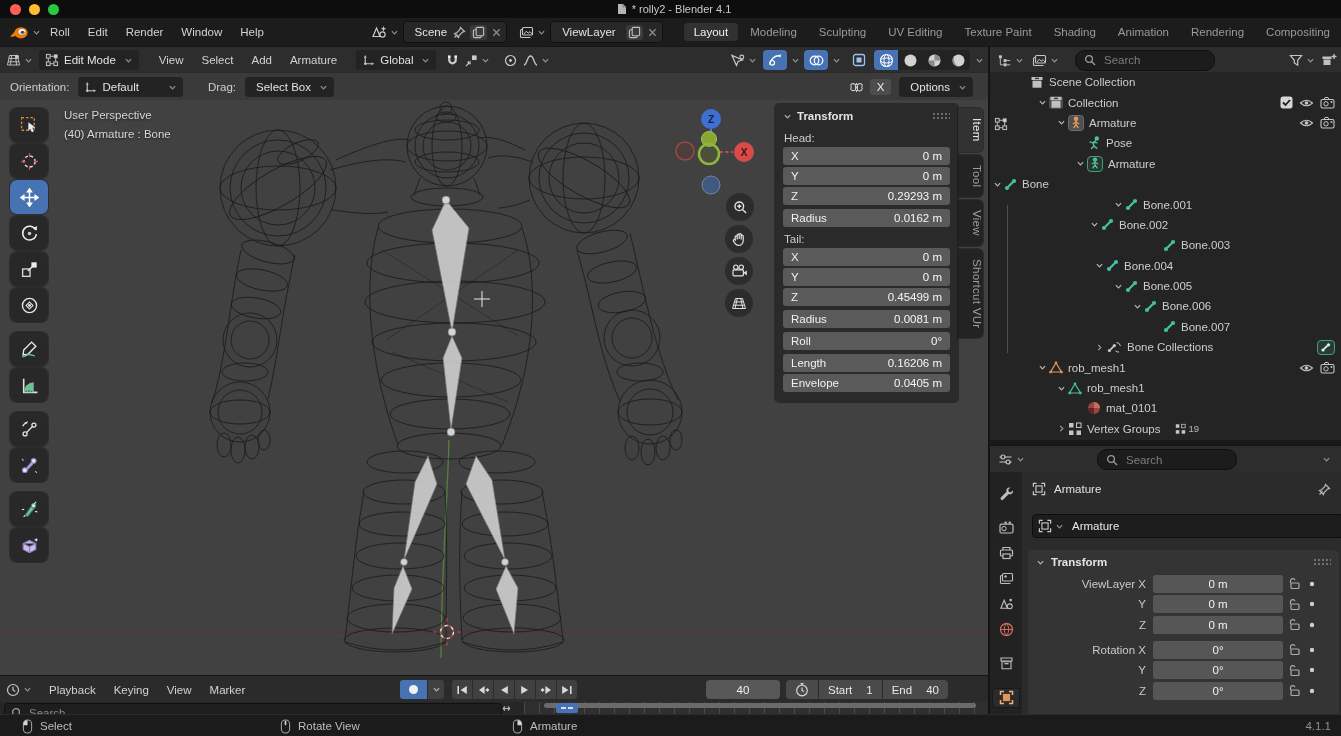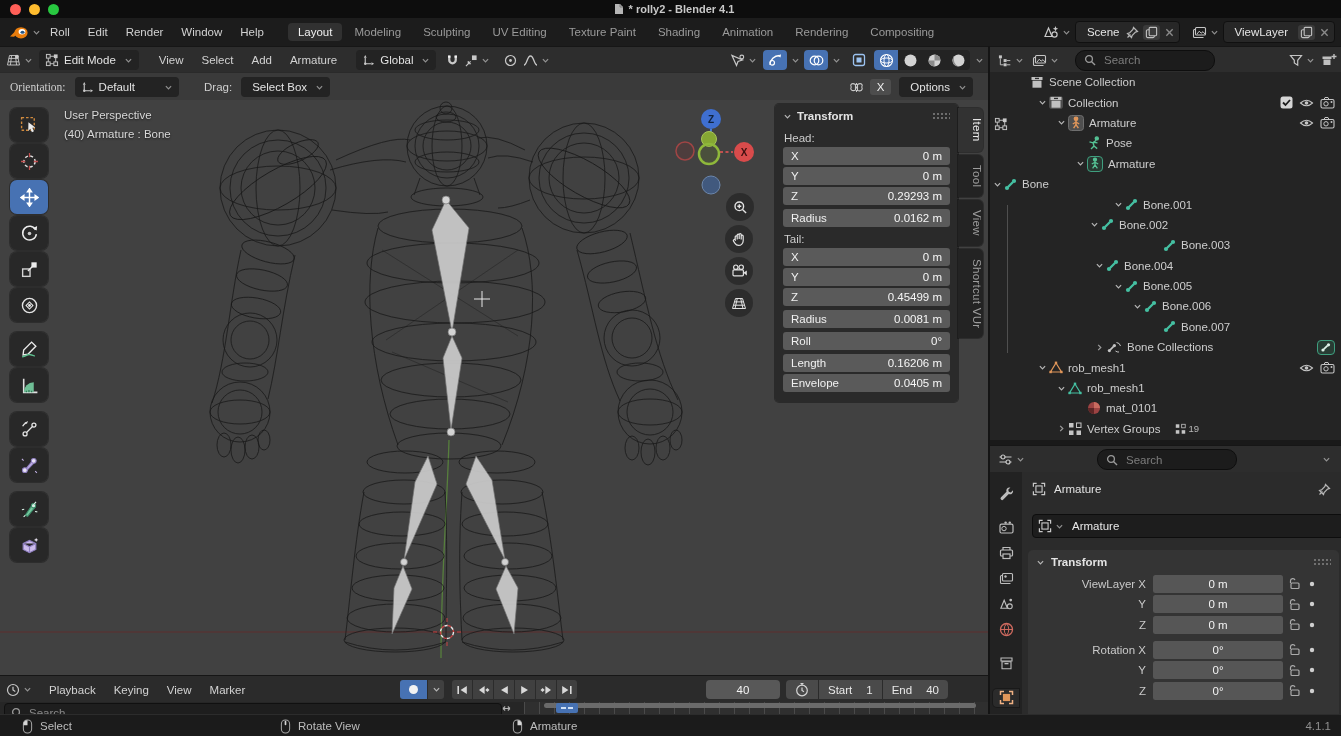--- a/index.html
+++ b/index.html
@@ -6,21 +6,21 @@
   #app{position:relative;width:1341px;height:736px;background:#1d1d1d;overflow:hidden;
        font-family:"Liberation Sans","DejaVu Sans",sans-serif;font-size:11.5px;color:#d6d6d6;
        -webkit-font-smoothing:antialiased;}
   .abs{position:absolute;}
   .fx{display:flex;align-items:center;}
   .icon{display:inline-flex;align-items:center;justify-content:center;line-height:0;}
   .chev{margin-left:3px;opacity:.75;}
   
   #titlebar{left:0;top:0;width:1341px;height:18px;background:#0d0d0d;}
   .light{width:11px;height:11px;border-radius:50%;margin-right:8px;}
-  #title-text{color:#c9c9c9;font-size:11px;font-weight:bold;margin-left:5px;}
+  #title-text{color:#c9c9c9;font-size:11px;font-weight:normal;margin-left:5px;}
   
   #topbar{left:0;top:18px;width:1341px;height:28px;background:#1c1c1c;}
   .menu-item{padding:0 9px;color:#d2d2d2;cursor:default;}
   .ws-tab{padding:3px 10px;margin:0 1px;color:#9a9a9a;border-radius:4px;white-space:nowrap;}
   .ws-tab.active{background:#313131;color:#f0f0f0;}
   .tb-field{height:20px;background:#272727;border:1px solid #101010;border-radius:4px;padding:0 5px;display:flex;align-items:center;}
   .tb-field .fval{margin:0 6px;color:#e4e4e4;}
   .mini-btn{background:#3a3a3a;border-radius:3px;padding:1px 2px;margin-left:4px;display:inline-flex;}
   
   .ed-header{background:#2d2d2d;border-top:1px solid #161616;}
@@ -149,101 +149,101 @@
           <path d="M2 2.5 L5 5.5 L8 2.5" fill="none" stroke="#b5b5b5" stroke-width="1.4"></path>
         </svg>
       </span>
     <div id="tb-menus" class="fx">
         <span class="menu-item">Roll</span>
         <span class="menu-item">Edit</span>
         <span class="menu-item">Render</span>
         <span class="menu-item">Window</span>
         <span class="menu-item">Help</span>
       </div>
+    <div class="fx" style="margin-left:auto;margin-right:6px;gap:4px;">
+      <span class="fx">
+        <span class="icon">
+            <svg width="16" height="14" viewBox="0 0 16 14">
+              <path d="M5.5 3L9 11.5H2z" fill="none" stroke="#c9c9c9" stroke-width="1.2"></path>
+              <circle cx="11.5" cy="9.5" r="2.6" fill="none" stroke="#c9c9c9" stroke-width="1.2"></circle>
+              <path d="M12.5 1l.8 1.9 1.9.8-1.9.8-.8 1.9-.8-1.9-1.9-.8 1.9-.8z" fill="#c9c9c9"></path>
+            </svg>
+          </span>
+        <span class="icon chev">
+            <svg width="9" height="7" viewBox="0 0 10 8">
+              <path d="M2 2.5 L5 5.5 L8 2.5" fill="none" stroke="#b5b5b5" stroke-width="1.4"></path>
+            </svg>
+          </span>
+      </span>
+      <div class="tb-field">
+        <span class="fval">Scene</span>
+        <span class="icon">
+            <svg width="13" height="13" viewBox="0 0 13 13">
+              <g fill="none" stroke="#b5b5b5" stroke-width="1.2">
+                <path d="M7.5 1.5l4 4-2 .6-3.4 3.4-.6 2-4-4 2-.6 3.4-3.4z"></path>
+                <path d="M4.5 8.5L1.5 11.5"></path>
+              </g>
+            </svg>
+          </span>
+        <span class="mini-btn">
+            <span class="icon">
+              <svg width="13" height="13" viewBox="0 0 14 14">
+                <rect x="4.5" y="1.5" width="8" height="9" rx="1" fill="none" stroke="#c0c0c0" stroke-width="1.2"></rect>
+                <path d="M4.5 4H3a1.5 1.5 0 0 0-1.5 1.5v5.5A1.5 1.5 0 0 0 3 12.5h5.5A1.5 1.5 0 0 0 10 11v-0.5" fill="none" stroke="#c0c0c0" stroke-width="1.2"></path>
+              </svg>
+            </span>
+          </span>
+        <span class="icon" style="margin-left:5px;">
+            <svg width="9" height="9" viewBox="0 0 10 10">
+              <path d="M1.5 1.5l7 7M8.5 1.5l-7 7" stroke="#8a8a8a" stroke-width="1.5"></path>
+            </svg>
+          </span>
+      </div>
+      <span class="fx" style="margin-left:8px;">
+        <span class="icon">
+            <svg width="15" height="13" viewBox="0 0 15 13">
+              <rect x="3.5" y="1.5" width="10" height="7.5" rx="1" fill="none" stroke="#c5c5c5" stroke-width="1.1"></rect>
+              <path d="M3.5 3.5h-1a1 1 0 0 0-1 1v6a1 1 0 0 0 1 1h9" fill="none" stroke="#c5c5c5" stroke-width="1.1"></path>
+              <path d="M5 8l2.3-2.8 1.8 2L11 5.7l2 2.3" fill="none" stroke="#c5c5c5"></path>
+            </svg>
+          </span>
+        <span class="icon chev">
+            <svg width="9" height="7" viewBox="0 0 10 8">
+              <path d="M2 2.5 L5 5.5 L8 2.5" fill="none" stroke="#b5b5b5" stroke-width="1.4"></path>
+            </svg>
+          </span>
+      </span>
+      <div class="tb-field">
+        <span class="fval">ViewLayer</span>
+        <span class="mini-btn">
+            <span class="icon">
+              <svg width="13" height="13" viewBox="0 0 14 14">
+                <rect x="4.5" y="1.5" width="8" height="9" rx="1" fill="none" stroke="#c0c0c0" stroke-width="1.2"></rect>
+                <path d="M4.5 4H3a1.5 1.5 0 0 0-1.5 1.5v5.5A1.5 1.5 0 0 0 3 12.5h5.5A1.5 1.5 0 0 0 10 11v-0.5" fill="none" stroke="#c0c0c0" stroke-width="1.2"></path>
+              </svg>
+            </span>
+          </span>
+        <span class="icon" style="margin-left:5px;">
+            <svg width="9" height="9" viewBox="0 0 10 10">
+              <path d="M1.5 1.5l7 7M8.5 1.5l-7 7" stroke="#8a8a8a" stroke-width="1.5"></path>
+            </svg>
+          </span>
+      </div>
+    </div>
     <div id="tb-tabs" class="fx" style="margin-left:14px;">
         <span class="ws-tab active">Layout</span>
         <span class="ws-tab">Modeling</span>
         <span class="ws-tab">Sculpting</span>
         <span class="ws-tab">UV Editing</span>
         <span class="ws-tab">Texture Paint</span>
         <span class="ws-tab">Shading</span>
         <span class="ws-tab">Animation</span>
         <span class="ws-tab">Rendering</span>
         <span class="ws-tab">Compositing</span>
       </div>
-    <div class="fx" style="margin-left:auto;margin-right:6px;gap:4px;">
-      <span class="fx">
-        <span class="icon">
-            <svg width="16" height="14" viewBox="0 0 16 14">
-              <path d="M5.5 3L9 11.5H2z" fill="none" stroke="#c9c9c9" stroke-width="1.2"></path>
-              <circle cx="11.5" cy="9.5" r="2.6" fill="none" stroke="#c9c9c9" stroke-width="1.2"></circle>
-              <path d="M12.5 1l.8 1.9 1.9.8-1.9.8-.8 1.9-.8-1.9-1.9-.8 1.9-.8z" fill="#c9c9c9"></path>
-            </svg>
-          </span>
-        <span class="icon chev">
-            <svg width="9" height="7" viewBox="0 0 10 8">
-              <path d="M2 2.5 L5 5.5 L8 2.5" fill="none" stroke="#b5b5b5" stroke-width="1.4"></path>
-            </svg>
-          </span>
-      </span>
-      <div class="tb-field">
-        <span class="fval">Scene</span>
-        <span class="icon">
-            <svg width="13" height="13" viewBox="0 0 13 13">
-              <g fill="none" stroke="#b5b5b5" stroke-width="1.2">
-                <path d="M7.5 1.5l4 4-2 .6-3.4 3.4-.6 2-4-4 2-.6 3.4-3.4z"></path>
-                <path d="M4.5 8.5L1.5 11.5"></path>
-              </g>
-            </svg>
-          </span>
-        <span class="mini-btn">
-            <span class="icon">
-              <svg width="13" height="13" viewBox="0 0 14 14">
-                <rect x="4.5" y="1.5" width="8" height="9" rx="1" fill="none" stroke="#c0c0c0" stroke-width="1.2"></rect>
-                <path d="M4.5 4H3a1.5 1.5 0 0 0-1.5 1.5v5.5A1.5 1.5 0 0 0 3 12.5h5.5A1.5 1.5 0 0 0 10 11v-0.5" fill="none" stroke="#c0c0c0" stroke-width="1.2"></path>
-              </svg>
-            </span>
-          </span>
-        <span class="icon" style="margin-left:5px;">
-            <svg width="9" height="9" viewBox="0 0 10 10">
-              <path d="M1.5 1.5l7 7M8.5 1.5l-7 7" stroke="#8a8a8a" stroke-width="1.5"></path>
-            </svg>
-          </span>
-      </div>
-      <span class="fx" style="margin-left:8px;">
-        <span class="icon">
-            <svg width="15" height="13" viewBox="0 0 15 13">
-              <rect x="3.5" y="1.5" width="10" height="7.5" rx="1" fill="none" stroke="#c5c5c5" stroke-width="1.1"></rect>
-              <path d="M3.5 3.5h-1a1 1 0 0 0-1 1v6a1 1 0 0 0 1 1h9" fill="none" stroke="#c5c5c5" stroke-width="1.1"></path>
-              <path d="M5 8l2.3-2.8 1.8 2L11 5.7l2 2.3" fill="none" stroke="#c5c5c5"></path>
-            </svg>
-          </span>
-        <span class="icon chev">
-            <svg width="9" height="7" viewBox="0 0 10 8">
-              <path d="M2 2.5 L5 5.5 L8 2.5" fill="none" stroke="#b5b5b5" stroke-width="1.4"></path>
-            </svg>
-          </span>
-      </span>
-      <div class="tb-field">
-        <span class="fval">ViewLayer</span>
-        <span class="mini-btn">
-            <span class="icon">
-              <svg width="13" height="13" viewBox="0 0 14 14">
-                <rect x="4.5" y="1.5" width="8" height="9" rx="1" fill="none" stroke="#c0c0c0" stroke-width="1.2"></rect>
-                <path d="M4.5 4H3a1.5 1.5 0 0 0-1.5 1.5v5.5A1.5 1.5 0 0 0 3 12.5h5.5A1.5 1.5 0 0 0 10 11v-0.5" fill="none" stroke="#c0c0c0" stroke-width="1.2"></path>
-              </svg>
-            </span>
-          </span>
-        <span class="icon" style="margin-left:5px;">
-            <svg width="9" height="9" viewBox="0 0 10 10">
-              <path d="M1.5 1.5l7 7M8.5 1.5l-7 7" stroke="#8a8a8a" stroke-width="1.5"></path>
-            </svg>
-          </span>
-      </div>
-    </div>
   </div>
 
   <div id="vp-header" class="abs fx ed-header">
     <span class="fx" style="margin-left:6px;">
       <span class="icon">
           <svg width="15" height="14" viewBox="0 0 15 14">
             <path d="M3.5 2.5h8l2 9.5h-12z M5.6 2.5l-1.2 9.5M9.4 2.5l1.2 9.5M2.2 8.8h10.6M2.8 5.4h9.4" fill="none" stroke="#c9c9c9" stroke-width="0.9"></path>
             <circle cx="11" cy="3.6" r="1.9" fill="#c9c9c9"></circle>
           </svg>
         </span>
@@ -479,21 +479,21 @@
       <span class="icon" style="margin-left:6px;">
           <svg width="16" height="14" viewBox="0 0 16 14">
             <path d="M1.5 3.5h9v2.5h-9z M2.5 6.5h7v5.5h-7z" fill="#c0c0c0"></path>
             <path d="M13 1v5M10.5 3.5h5" stroke="#c0c0c0" stroke-width="1.4"></path>
           </svg>
         </span>
     </span>
   </div>
 
   <div id="tool-settings" class="abs fx">
-    <span class="ts-label" style="margin-left:10px;font-family:Liberation Serif, serif;">Orientation:</span>
+    <span class="ts-label" style="margin-left:10px;">Orientation:</span>
     <div class="dd">
       <span class="icon">
           <svg width="13" height="13" viewBox="0 0 14 14">
             <path d="M3.5 10.5V4M3.5 10.5H10" fill="none" stroke="#c9c9c9" stroke-width="1.2"></path>
             <path d="M3.5 1.2L2 4h3zM13 10.5l-2.8-1.5v3z" fill="#c9c9c9"></path>
             <circle cx="3.5" cy="10.5" r="1.3" fill="#c9c9c9"></circle>
           </svg>
         </span>
       <span class="dlabel">Default</span>
       <span class="icon chev" style="margin-left:24px;">

